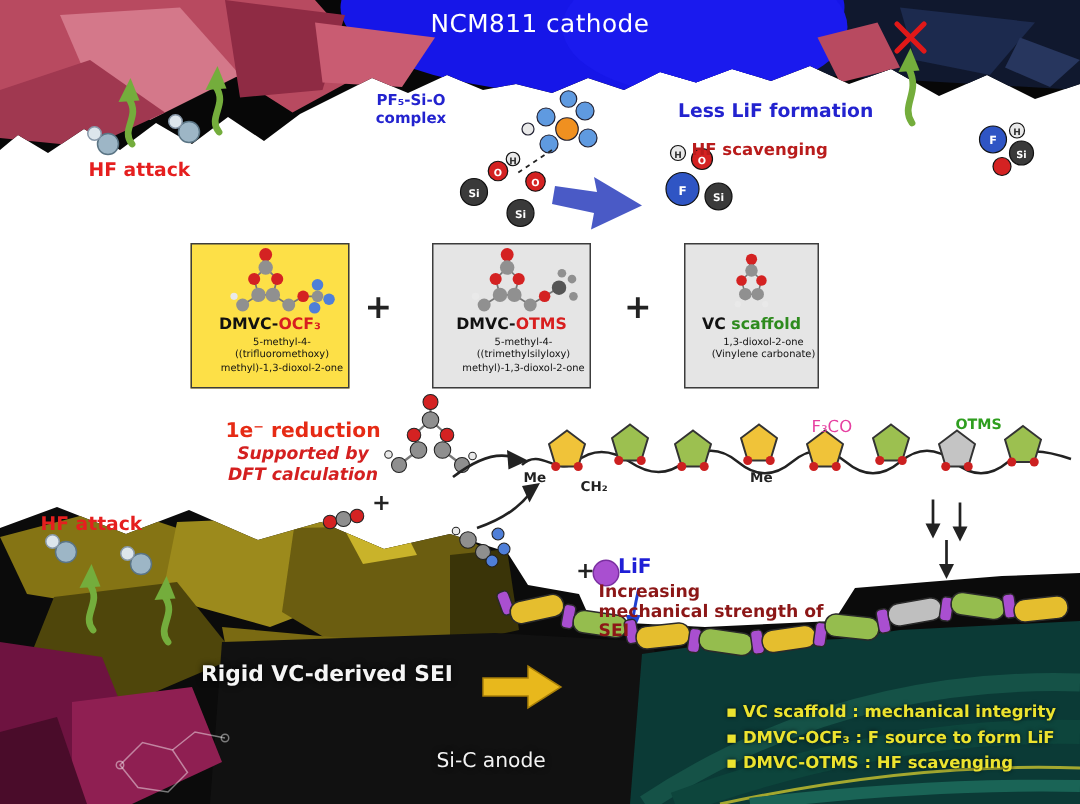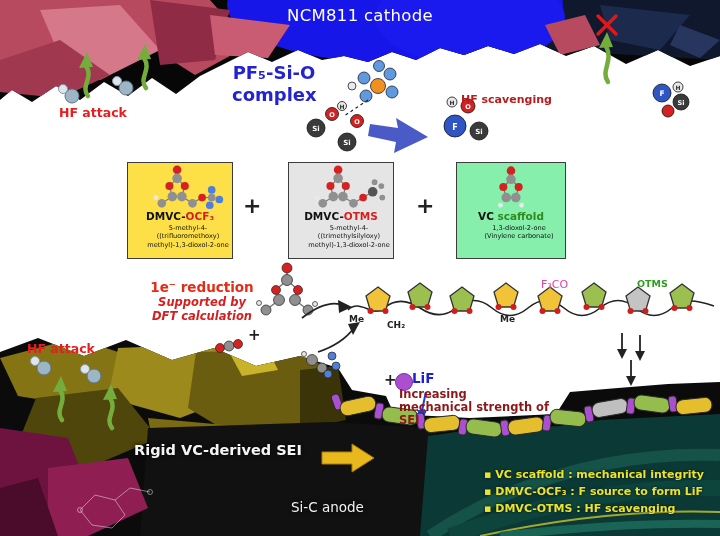--- a/index.html
+++ b/index.html
@@ -4,21 +4,21 @@
 <style>
   html,body{margin:0;padding:0;background:#888;}
   #fig{
     position:relative;width:720px;height:536px;background:#ffffff;
     overflow:hidden;font-family:"DejaVu Sans","Liberation Sans",sans-serif;
   }
   #art{position:absolute;left:0;top:0;}
   .txt{position:absolute;white-space:nowrap;}
   .t-title{left:0;right:0;top:6px;text-align:center;color:#ffffff;font-size:16.5px;font-weight:500;letter-spacing:.3px;}
   .t-hf-top{left:59px;top:105px;color:#e51f1f;font-size:12.5px;font-weight:600;}
-  .t-complex{left:232px;top:62px;width:84px;text-align:center;color:#2323cf;font-size:18px;font-weight:600;line-height:1.2;white-space:normal;}
+  .t-complex{left:232px;top:62px;width:84px;text-align:center;color:#2323cf;font-size:10px;font-weight:600;line-height:1.2;white-space:normal;}
   .t-lesslif{left:452px;top:66px;color:#2323cf;font-size:12.5px;font-weight:600;}
   .t-hfscav{left:461px;top:93px;color:#b91c1c;font-size:11px;font-weight:600;}
   .addbox{position:absolute;top:162px;height:97px;border:1.6px solid #3c3c3c;box-sizing:border-box;display:flex;flex-direction:column;align-items:center;}
   .addbox .mol{width:100%;height:48px;flex:0 0 auto;}
   .bname{font-size:10.5px;font-weight:bold;color:#111;line-height:1.1;}
   .bname .sfx-red{color:#d81f1f;}
   .bname .sfx-grn{color:#2e8b1e;}
   .bdesc{font-size:6.6px;color:#111;text-align:center;line-height:1.3;margin-top:1px;padding-left:16px;}
   .t-plusbig{font-size:22px;font-weight:bold;color:#222;}
   .t-plusmid{font-size:15px;font-weight:bold;color:#222;}
@@ -281,20 +281,21 @@
 
   <polygon points="322,452 352,452 352,444 374,458 352,472 352,464 322,464" fill="#e8b81c" stroke="#a87f08" stroke-width="1"></polygon>
 </svg>
 
   <div class="txt t-title">NCM811 cathode</div>
   <div class="txt t-hf-top">HF attack</div>
   <div class="txt t-complex">
     <span>PF₅-Si-O</span><br>
     <span>complex</span>
   </div>
+  <div class="txt t-lesslif">Less LiF formation</div>
   <div class="txt t-hfscav">HF scavenging</div>
 
   <div class="addbox" style="left:127px;width:106px;background:#fde047;">
     <svg class="mol" viewBox="0 0 106 50">
       <g stroke="#777" stroke-width="1.2">
         <line x1="48.5" y1="16" x2="48.5" y2="8"></line>
           <line x1="51.5" y1="16" x2="51.5" y2="8"></line>
         <line x1="50" y1="16" x2="42" y2="24"></line>
           <line x1="50" y1="16" x2="58" y2="24"></line>
         <line x1="42" y1="24" x2="45" y2="35"></line>
@@ -355,21 +356,21 @@
       <circle cx="95" cy="24" r="3" fill="#909090"></circle>
         <circle cx="96" cy="36" r="3" fill="#909090"></circle>
         <circle cx="88" cy="20" r="3" fill="#909090"></circle>
     </svg>
     <div class="bname"><span>DMVC-</span><span class="sfx-red">OTMS</span></div>
     <div class="bdesc"><span>5-methyl-4-((trimethylsilyloxy)</span><br><span>methyl)-1,3-dioxol-2-one</span></div>
   </div>
 
   <div class="txt t-plusbig" style="left:416px;top:193px;">+</div>
 
-  <div class="addbox" style="left:456px;width:110px;background:#86efac;">
+  <div class="addbox" style="left:456px;width:90px;background:#e5e5e5;">
     <svg class="mol" viewBox="0 0 106 50">
       <g stroke="#777" stroke-width="1.2">
         <line x1="51.5" y1="17" x2="51.5" y2="9"></line>
           <line x1="54.5" y1="17" x2="54.5" y2="9"></line>
         <line x1="53" y1="17" x2="45" y2="25"></line>
           <line x1="53" y1="17" x2="61" y2="25"></line>
         <line x1="45" y1="25" x2="48" y2="36"></line>
           <line x1="61" y1="25" x2="58" y2="36"></line>
         <line x1="48" y1="36" x2="58" y2="36"></line>
       </g>

